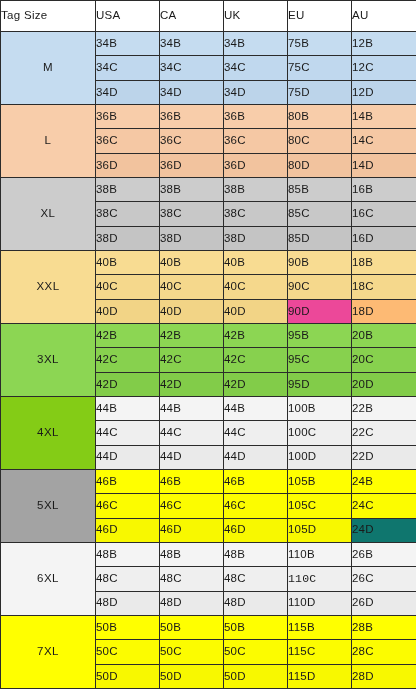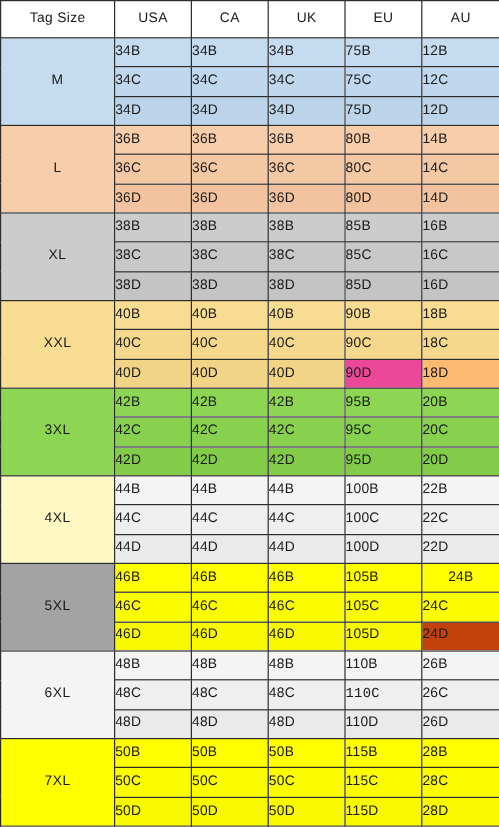--- a/index.html
+++ b/index.html
@@ -25,21 +25,21 @@
     margin: 0;
     font-weight: normal;
     font-size: 11.5px;
     color: #1a1a1a;
     line-height: 1;
     overflow: hidden;
     white-space: nowrap;
   }
   .hdr-cell {
     background: #ffffff;
-    text-align: center;
+    text-align: left;
     height: 30px;
     font-size: 12.5px;
     letter-spacing: 0.3px;
   }
   .tag-cell {
     text-align: center;
     vertical-align: middle;
     font-size: 13px;
     letter-spacing: 0.5px;
   }
@@ -180,21 +180,21 @@
         <td class="val-cell" style="background: rgb(135, 209, 78);">20C</td>
       </tr>
       <tr>
         <td class="val-cell" style="background: rgb(130, 204, 73);">42D</td>
         <td class="val-cell" style="background: rgb(130, 204, 73);">42D</td>
         <td class="val-cell" style="background: rgb(130, 204, 73);">42D</td>
         <td class="val-cell" style="background: rgb(130, 204, 73);">95D</td>
         <td class="val-cell" style="background: rgb(130, 204, 73);">20D</td>
       </tr>
       <tr>
-        <td class="tag-cell" rowspan="3" style="background: #fef9c3;">4XL</td>
+        <td class="tag-cell" rowspan="3" style="background: #84cc16;">4XL</td>
         <td class="val-cell" style="background: rgb(244, 244, 244);">44B</td>
         <td class="val-cell" style="background: rgb(244, 244, 244);">44B</td>
         <td class="val-cell" style="background: rgb(244, 244, 244);">44B</td>
         <td class="val-cell" style="background: rgb(244, 244, 244);">100B</td>
         <td class="val-cell" style="background: rgb(244, 244, 244);">22B</td>
       </tr>
       <tr>
         <td class="val-cell" style="background: rgb(239, 239, 239);">44C</td>
         <td class="val-cell" style="background: rgb(239, 239, 239);">44C</td>
         <td class="val-cell" style="background: rgb(239, 239, 239);">44C</td>
@@ -207,35 +207,35 @@
         <td class="val-cell" style="background: rgb(234, 234, 234);">44D</td>
         <td class="val-cell" style="background: rgb(234, 234, 234);">100D</td>
         <td class="val-cell" style="background: rgb(234, 234, 234);">22D</td>
       </tr>
       <tr>
         <td class="tag-cell" rowspan="3" style="background: #a3a3a3;">5XL</td>
         <td class="val-cell" style="background: rgb(255, 255, 0);">46B</td>
         <td class="val-cell" style="background: rgb(255, 255, 0);">46B</td>
         <td class="val-cell" style="background: rgb(255, 255, 0);">46B</td>
         <td class="val-cell" style="background: rgb(255, 255, 0);">105B</td>
-        <td class="val-cell" style="background: rgb(255, 255, 0); text-align: center;">24B</td>
+        <td class="val-cell" style="background: rgb(255, 255, 0);">24B</td>
       </tr>
       <tr>
         <td class="val-cell" style="background: rgb(252, 252, 0);">46C</td>
         <td class="val-cell" style="background: rgb(252, 252, 0);">46C</td>
         <td class="val-cell" style="background: rgb(252, 252, 0);">46C</td>
         <td class="val-cell" style="background: rgb(252, 252, 0);">105C</td>
         <td class="val-cell" style="background: rgb(252, 252, 0);">24C</td>
       </tr>
       <tr>
         <td class="val-cell" style="background: rgb(248, 248, 0);">46D</td>
         <td class="val-cell" style="background: rgb(248, 248, 0);">46D</td>
         <td class="val-cell" style="background: rgb(248, 248, 0);">46D</td>
         <td class="val-cell" style="background: rgb(248, 248, 0);">105D</td>
-        <td class="val-cell" style="background: #c2410c;">24D</td>
+        <td class="val-cell" style="background: #0f766e;">24D</td>
       </tr>
       <tr>
         <td class="tag-cell" rowspan="3" style="background: rgb(244, 244, 244);">6XL</td>
         <td class="val-cell" style="background: rgb(244, 244, 244);">48B</td>
         <td class="val-cell" style="background: rgb(244, 244, 244);">48B</td>
         <td class="val-cell" style="background: rgb(244, 244, 244);">48B</td>
         <td class="val-cell" style="background: rgb(244, 244, 244);">110B</td>
         <td class="val-cell" style="background: rgb(244, 244, 244);">26B</td>
       </tr>
       <tr>

